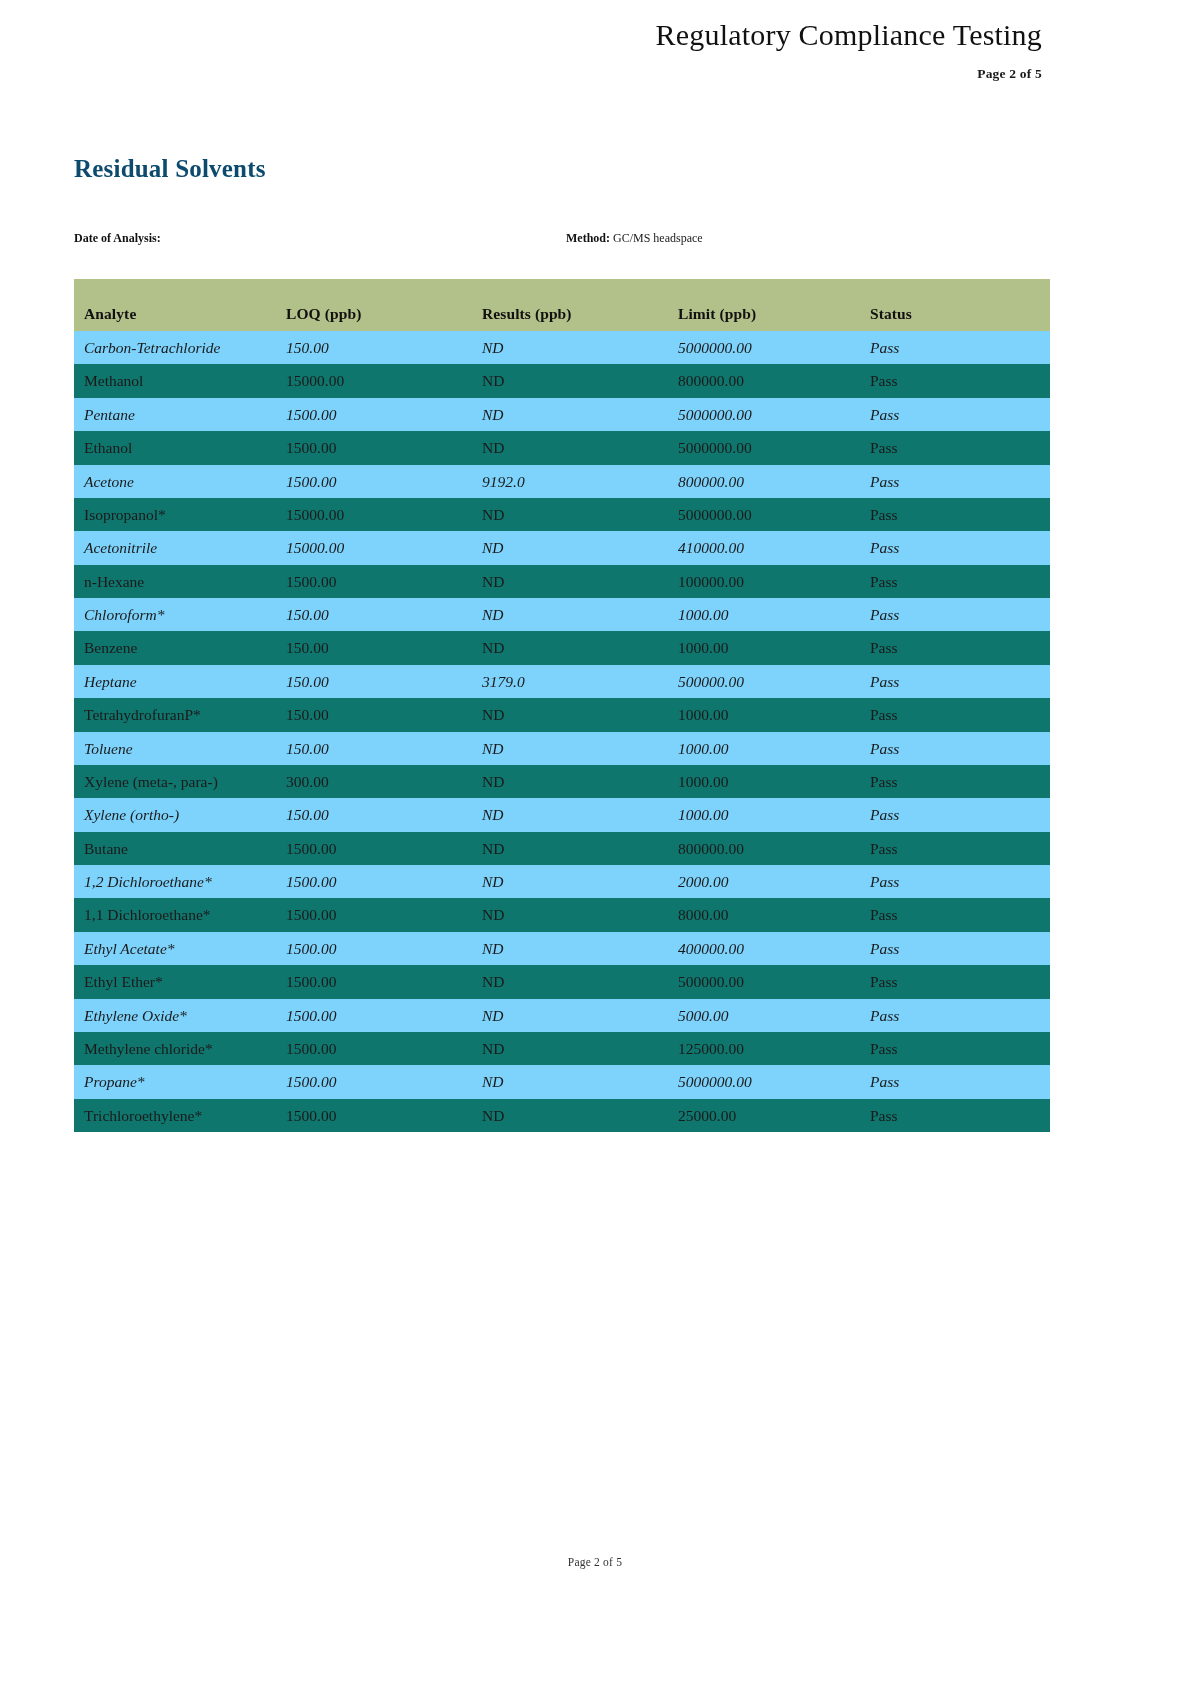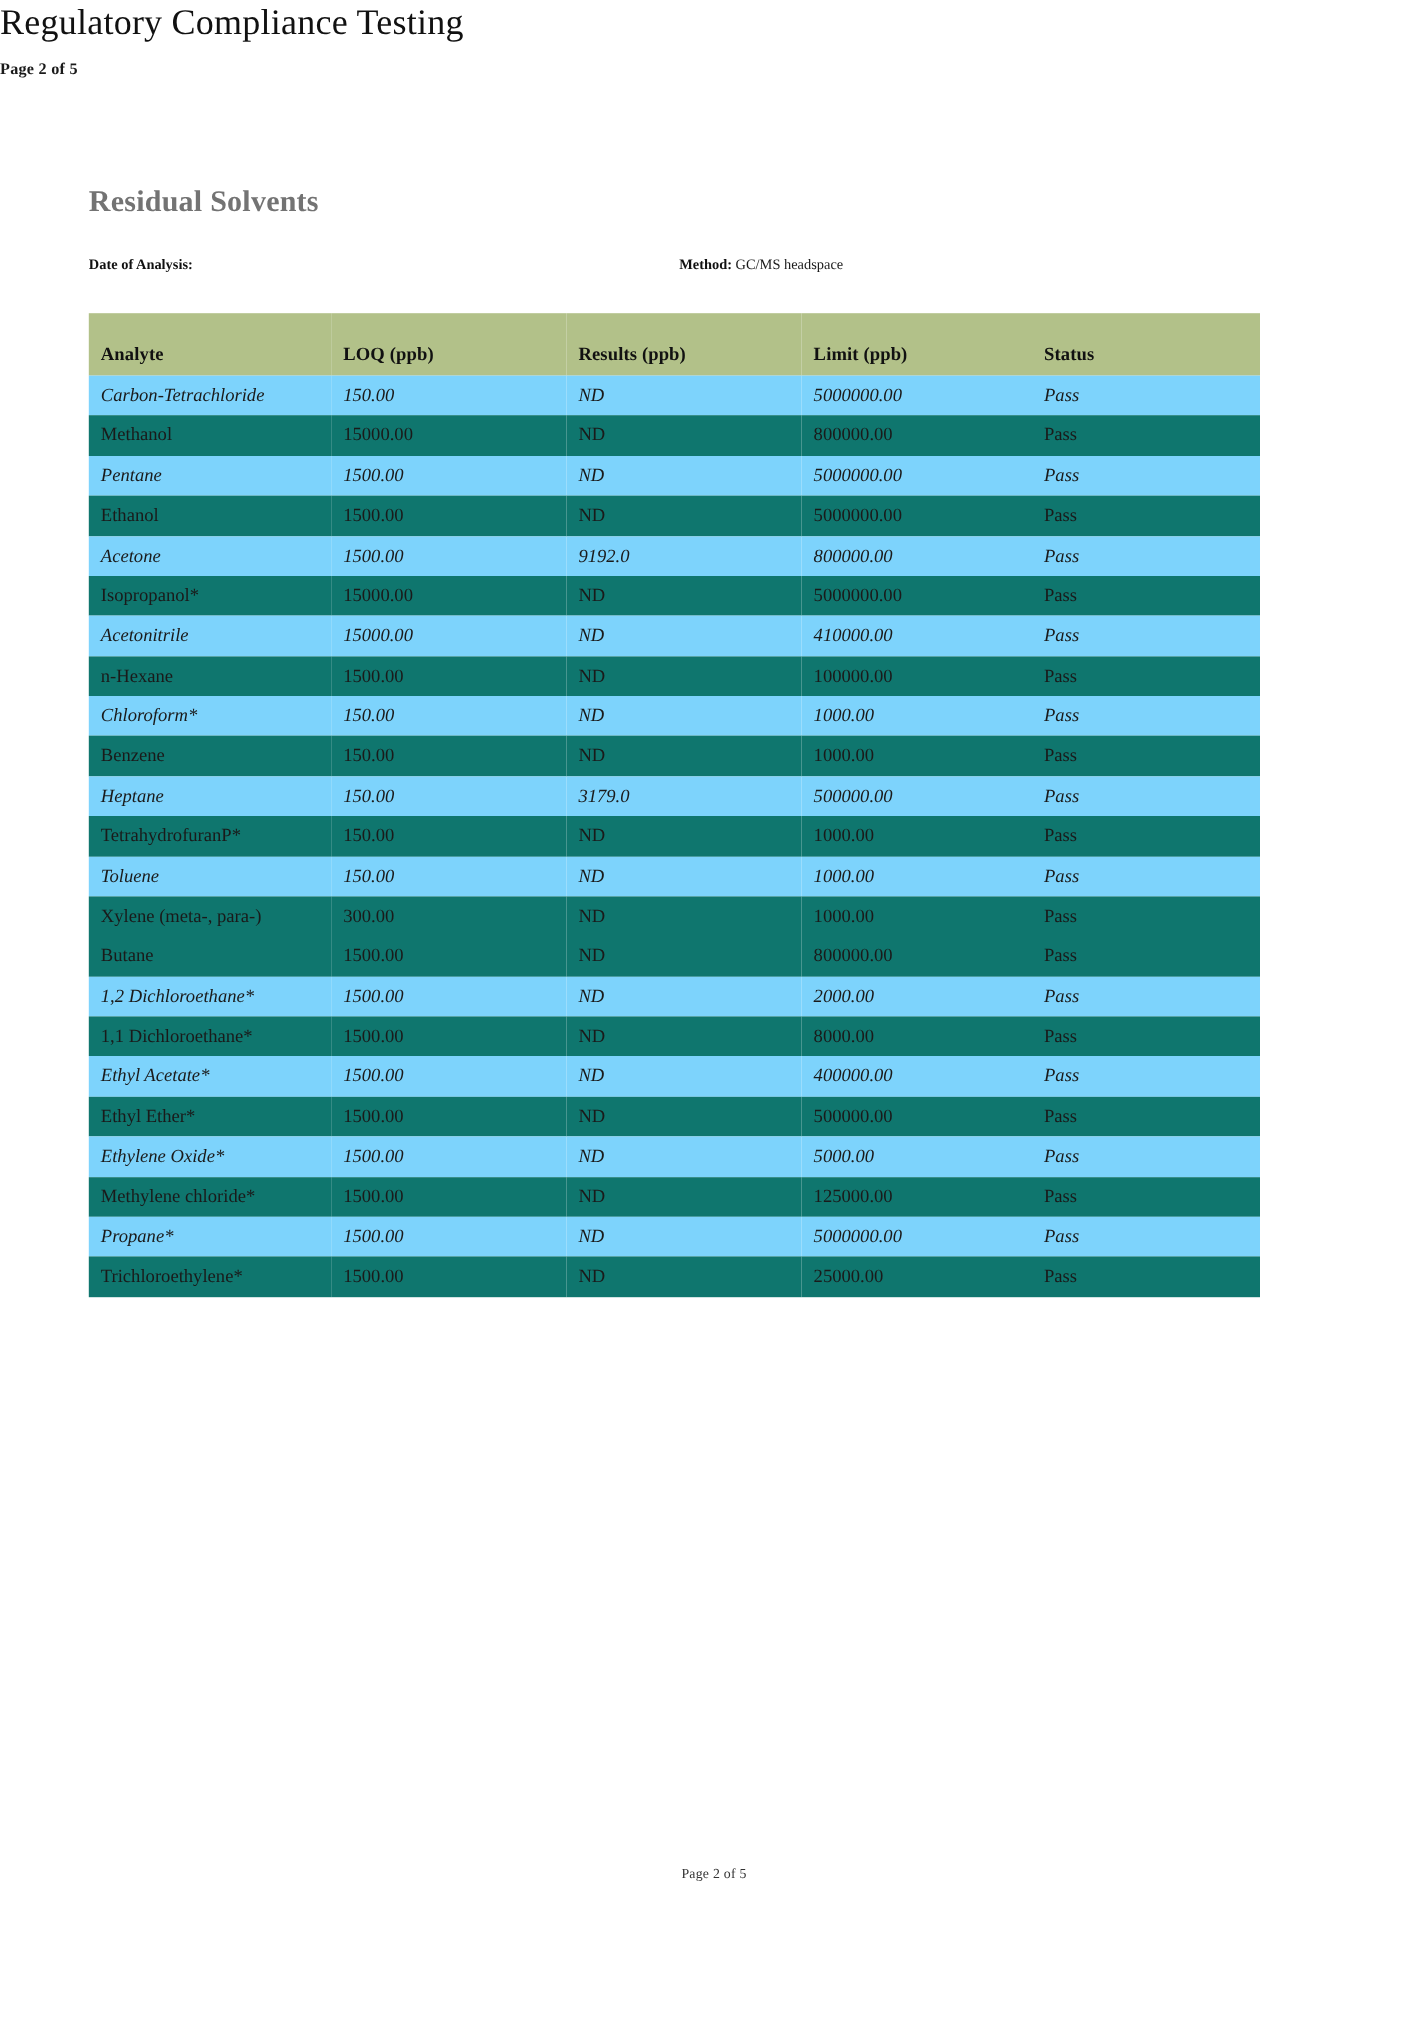--- a/index.html
+++ b/index.html
@@ -21,22 +21,22 @@
     height: 1682px;
     box-sizing: border-box;
   }
 
   
   .doc-header {
     position: absolute;
     top: 0;
     left: 0;
     right: 0;
-    padding: 0 148px 0 0;
-    text-align: left;
+    padding: 16px 148px 0 0;
+    text-align: right;
   }
   .doc-title {
     font-size: 30px;
     font-weight: 400;
     letter-spacing: 0.2px;
     color: #111111;
     line-height: 1.25;
     margin: 0;
   }
   .page-indicator {
@@ -50,22 +50,22 @@
   
   .content {
     position: absolute;
     top: 155px;
     left: 74px;
     width: 1042px;
   }
   .section-title {
     font-size: 25px;
     font-weight: bold;
-    color: #737373;
-    margin: 0 0 30px 0;
+    color: #0c4a6e;
+    margin: 0 0 48px 0;
     letter-spacing: 0.2px;
   }
 
   .meta-row {
     position: relative;
     height: 26px;
     margin-bottom: 22px;
     font-size: 12px;
   }
   .meta-item {
@@ -270,20 +270,27 @@
             <td>1000.00</td>
             <td class="status">Pass</td>
           </tr>
           <tr class="even">
             <td>Xylene (meta-, para-)</td>
             <td>300.00</td>
             <td>ND</td>
             <td>1000.00</td>
             <td class="status">Pass</td>
           </tr>
+          <tr class="odd">
+            <td>Xylene (ortho-)</td>
+            <td>150.00</td>
+            <td>ND</td>
+            <td>1000.00</td>
+            <td class="status">Pass</td>
+          </tr>
           <tr class="even">
             <td>Butane</td>
             <td>1500.00</td>
             <td>ND</td>
             <td>800000.00</td>
             <td class="status">Pass</td>
           </tr>
           <tr class="odd">
             <td>1,2 Dichloroethane*</td>
             <td>1500.00</td>

